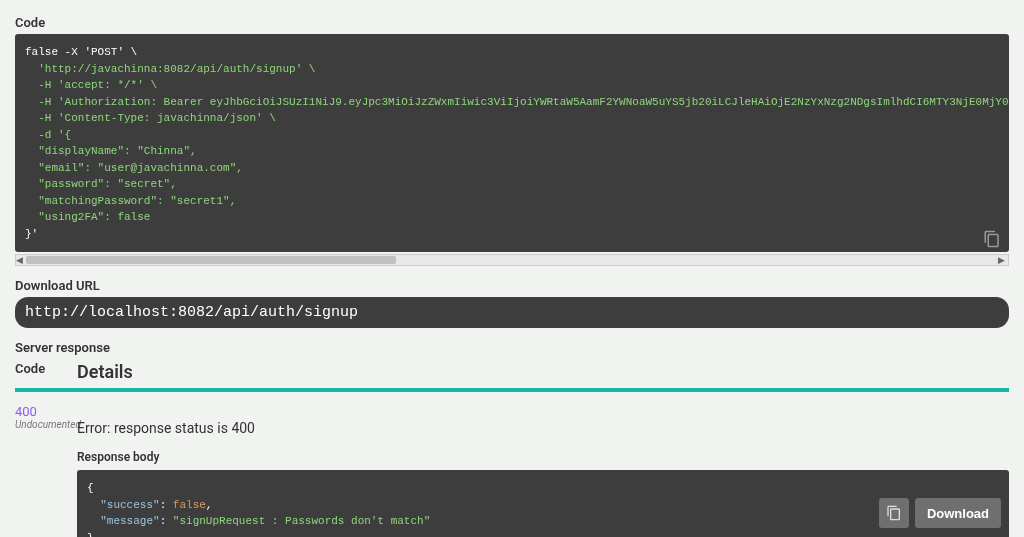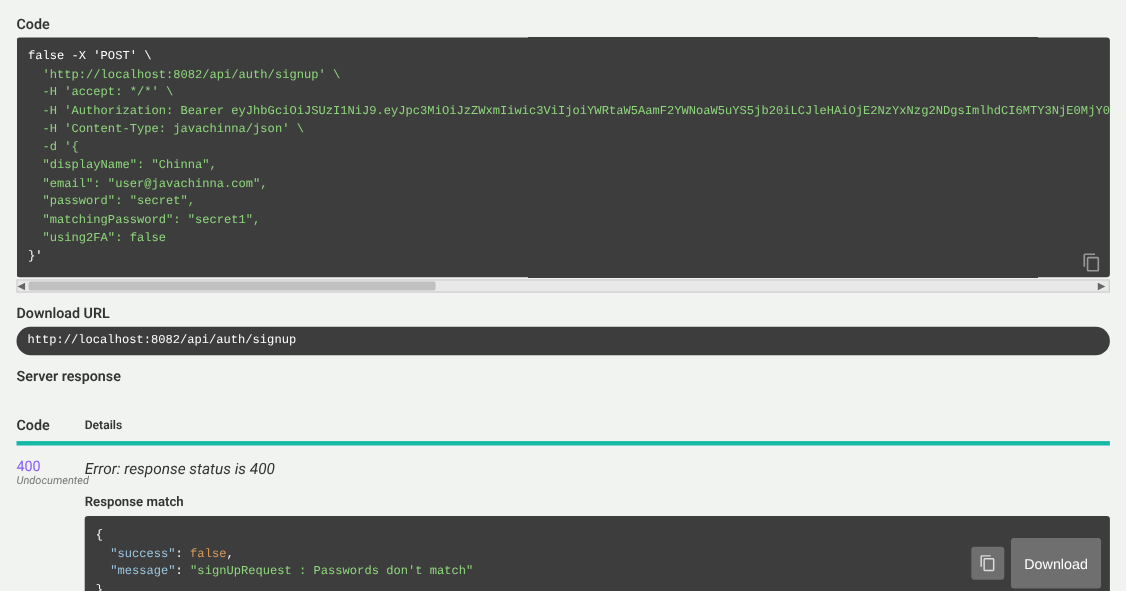--- a/index.html
+++ b/index.html
@@ -54,44 +54,44 @@
       height: 10px;
       font-size: 9px;
       color: #666;
     }
     .scroll-arrow-left { left: 0; }
     .scroll-arrow-right { right: 0; }
     .url-block {
       background: #3d3d3d;
       color: #fff;
       font-family: "Courier New", monospace;
-      font-size: 11px;
+      font-size: 15px;
       padding: 7px 10px;
       border-radius: 13px;
       margin-bottom: 12px;
     }
     .server-response {
       font-size: 13px;
       font-weight: 600;
-      margin-bottom: 24px;
+      margin-bottom: 0;
     }
     .response-header-row {
       display: flex;
       padding: 6px 0;
       border-bottom: 4px solid #14b8a6;
       margin-bottom: 12px;
     }
     .col-code {
       width: 62px;
       font-weight: 600;
       font-size: 13px;
     }
     .col-details {
       font-weight: 600;
-      font-size: 11px;
+      font-size: 18px;
     }
     .response-row {
       display: flex;
     }
     .status-col {
       width: 62px;
     }
     .status-code {
       font-size: 13px;
       color: #8b5cf6;
@@ -100,22 +100,21 @@
       font-size: 10px;
       color: #777;
       font-style: italic;
     }
     .details-col {
       flex: 1;
     }
     .error-line {
       font-size: 14px;
       margin-bottom: 14px;
-      margin-top: 2px;
-      font-style: italic;
+      margin-top: 16px;
     }
     .subsection-label {
       font-size: 12px;
       font-weight: 600;
       margin-bottom: 6px;
     }
     .response-body-block {
       position: relative;
       padding-right: 110px;
       min-height: 50px;
@@ -140,25 +139,25 @@
       display: flex;
       align-items: center;
       justify-content: center;
     }
     .icon-btn svg { width: 16px; height: 16px; fill: #ddd; }
     .download-btn {
       background: #6f6f6f;
       color: #fff;
       border: none;
       padding: 0 12px;
-      height: 46px;
+      height: 30px;
       border-radius: 3px;
       font-size: 13px;
       cursor: pointer;
-      font-weight: 400;
+      font-weight: 700;
     }
     .copy-icon-top {
       position: absolute;
       right: 6px;
       bottom: 2px;
       width: 20px;
       height: 20px;
       cursor: pointer;
     }
     .copy-icon-top svg { width: 18px; height: 18px; fill: #999; }
@@ -167,21 +166,21 @@
     .s-key { color: #9bc5e0; }
     .s-str { color: #8fd77c; }
     .s-bool { color: #d99a5a; }
     .s-punc { color: #fff; }
   </style>
 </head>
 <body>
 
 <div class="section-label">Code</div>
 <div class="code-block curl-block"><span class="s-punc">false -X 'POST' \</span>
-<span class="s-green">  'http://localhost:8082/api/auth/signup' \</span>
+<span class="s-green">  'http://javachinna:8082/api/auth/signup' \</span>
 <span class="s-green">  -H 'accept: */*' \</span>
 <span class="s-green">  -H 'Authorization: Bearer eyJhbGciOiJSUzI1NiJ9.eyJpc3MiOiJzZWxmIiwic3ViIjoiYWRtaW5AamF2YWNoaW5uYS5jb20iLCJleHAiOjE2NzYxNzg2NDgsImlhdCI6MTY3NjE0MjY0OCwic2NvcGUiOiJST0xFX0FETUlOIn0.mNUXcgxkOV3MopZgJexpzopzeP2</span>
 <span class="s-green">  -H 'Content-Type: javachinna/json' \</span>
 <span class="s-green">  -d '{</span>
 <span class="s-green">  "displayName": "Chinna",</span>
 <span class="s-green">  "email": "user@javachinna.com",</span>
 <span class="s-green">  "password": "secret",</span>
 <span class="s-green">  "matchingPassword": "secret1",</span>
 <span class="s-green">  "using2FA": false</span>
 <span class="s-punc">}'</span><div class="copy-icon-top"><svg viewBox="0 0 24 24">
@@ -204,21 +203,21 @@
 </div>
 
 <div class="response-row">
   <div class="status-col">
     <div class="status-code">400</div>
     <div class="status-undoc">Undocumented</div>
   </div>
   <div class="details-col">
     <div class="error-line">Error: response status is 400</div>
 
-    <div class="subsection-label">Response match</div>
+    <div class="subsection-label">Response body</div>
     <div class="code-block response-body-block"><span class="s-punc">{</span>
   <span class="s-key">"success"</span><span class="s-punc">: </span><span class="s-bool">false</span><span class="s-punc">,</span>
   <span class="s-key">"message"</span><span class="s-punc">: </span><span class="s-str">"signUpRequest : Passwords don't match"</span>
 <span class="s-punc">}</span><div class="actions">
         <button class="icon-btn">
           <svg viewBox="0 0 24 24">
               <path d="M16 1H4c-1.1 0-2 .9-2 2v14h2V3h12V1zm3 4H8c-1.1 0-2 .9-2 2v14c0 1.1.9 2 2 2h11c1.1 0 2-.9 2-2V7c0-1.1-.9-2-2-2zm0 16H8V7h11v14z"></path>
             </svg>
         </button>
         <button class="download-btn">Download</button>

